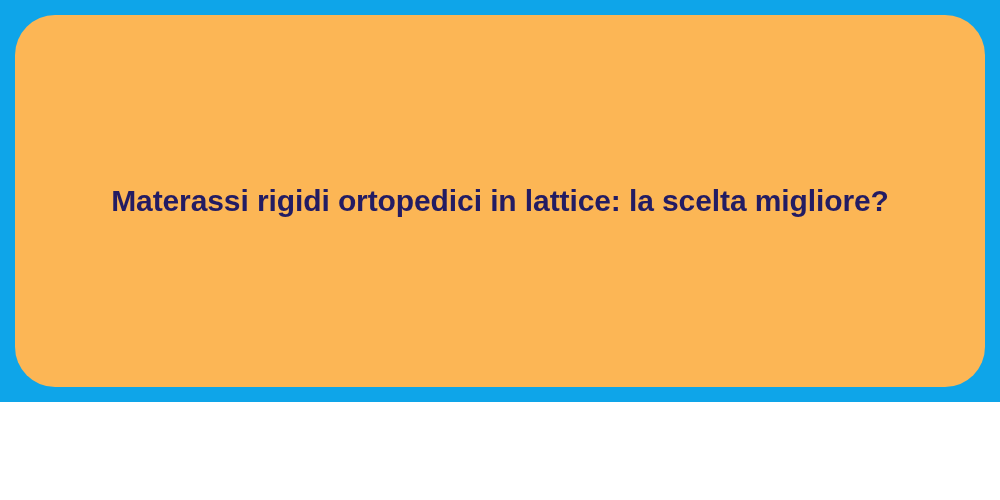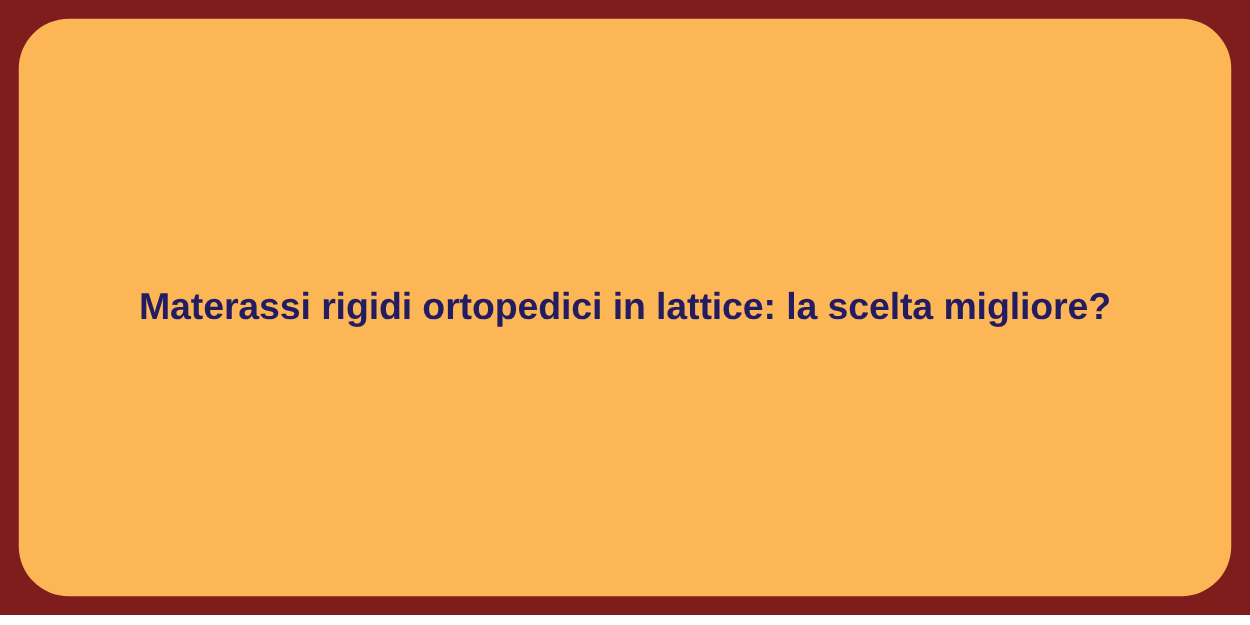--- a/index.html
+++ b/index.html
@@ -12,22 +12,22 @@
     height: 500px;
     overflow: hidden;
     font-family: "Liberation Sans", sans-serif;
     background: #ffffff;
   }
 
   #card-frame {
     position: relative;
     box-sizing: border-box;
     width: 1000px;
-    height: 492px;
-    background: #7f1d1d;
+    height: 402px;
+    background: #0ea5e9;
     padding: 15px;
   }
 
   #card-panel {
     box-sizing: border-box;
     width: 100%;
     height: 100%;
     background: #fcb655;
     border-radius: 40px;
     display: flex;

